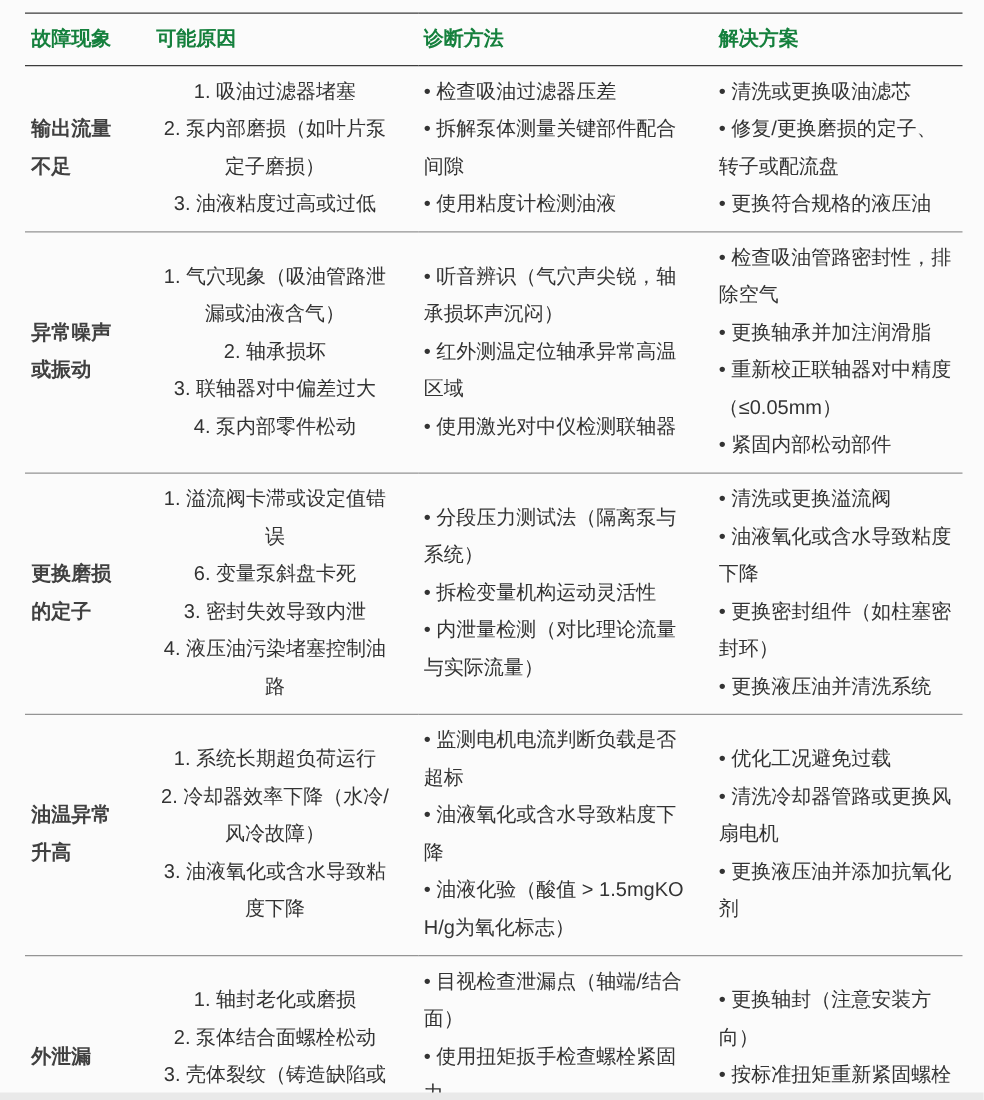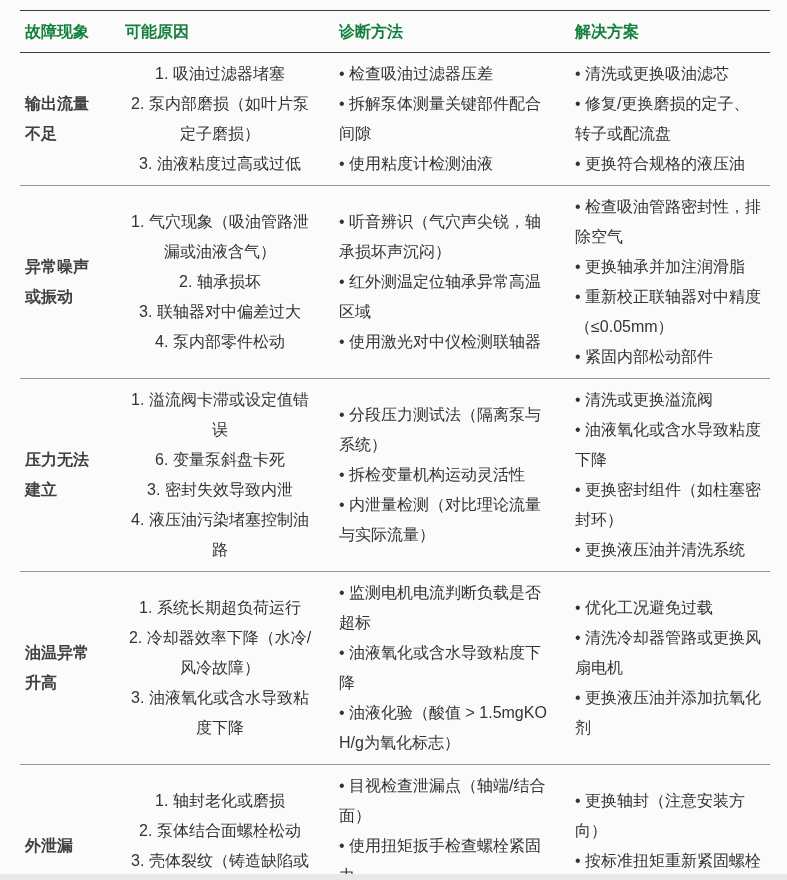--- a/index.html
+++ b/index.html
@@ -129,21 +129,21 @@
               <div class="line-item">• 使用激光对中仪检测联轴器</div>
             </td>
           <td class="sol">
               <div class="line-item">• 检查吸油管路密封性，排除空气</div>
               <div class="line-item">• 更换轴承并加注润滑脂</div>
               <div class="line-item">• 重新校正联轴器对中精度（≤0.05mm）</div>
               <div class="line-item">• 紧固内部松动部件</div>
             </td>
         </tr>
         <tr>
-          <th class="phen">压力无法建立</th>
+          <th class="phen">更换磨损的定子</th>
           <td class="causes">
               <div class="line-item">1. 溢流阀卡滞或设定值错误</div>
               <div class="line-item">6. 变量泵斜盘卡死</div>
               <div class="line-item">3. 密封失效导致内泄</div>
               <div class="line-item">4. 液压油污染堵塞控制油路</div>
             </td>
           <td class="diag">
               <div class="line-item">• 分段压力测试法（隔离泵与系统）</div>
               <div class="line-item">• 拆检变量机构运动灵活性</div>
               <div class="line-item">• 内泄量检测（对比理论流量与实际流量）</div>

